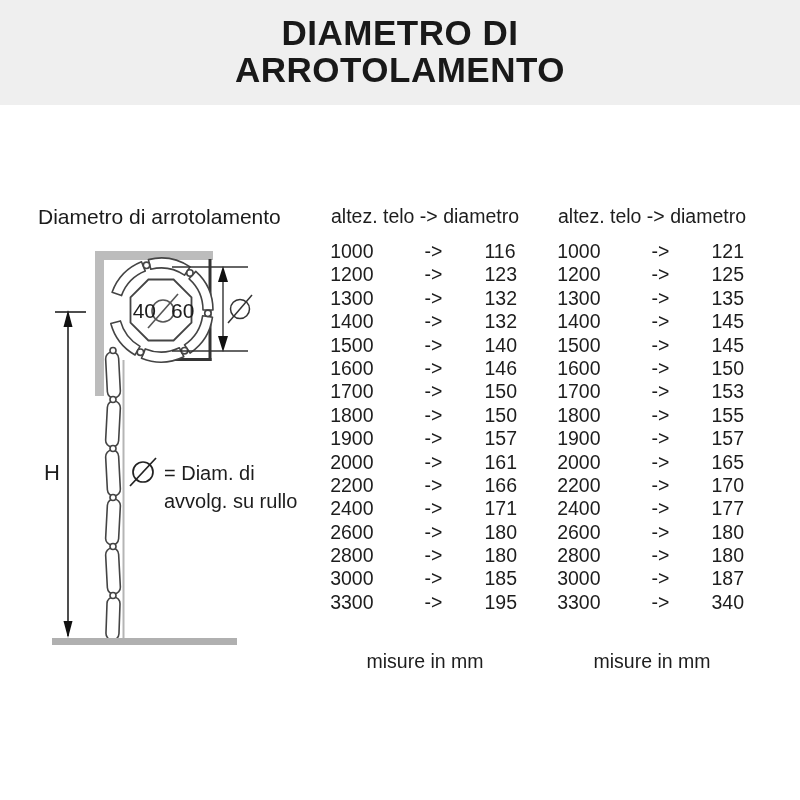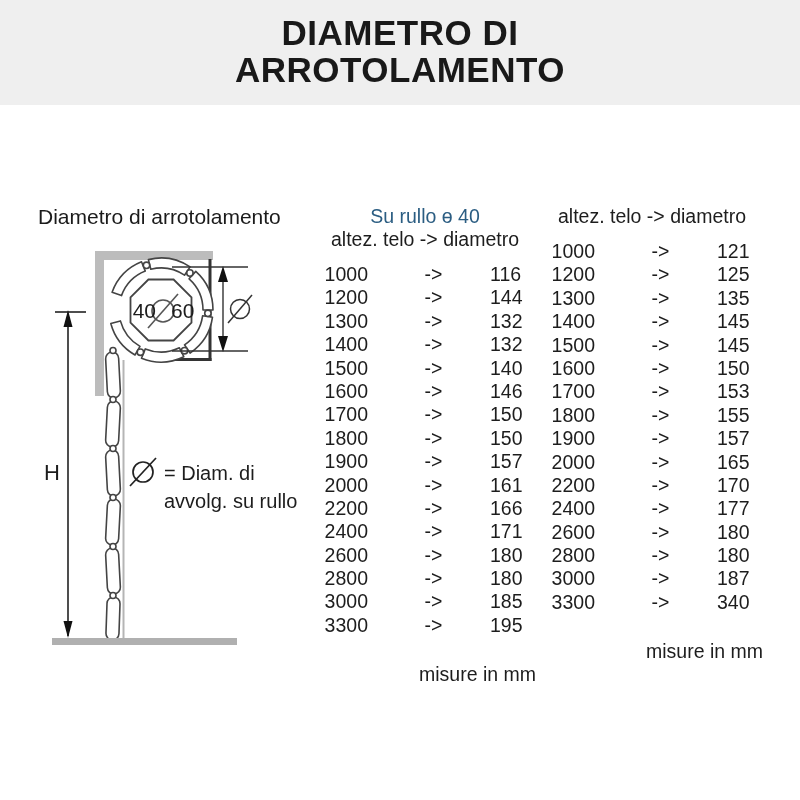--- a/index.html
+++ b/index.html
@@ -15,26 +15,26 @@
     color:#1b1b1b;white-space:nowrap;}
   .diagram-svg{position:absolute;left:30px;top:240px;}
   .diagram-svg text{font-family:"Liberation Sans","DejaVu Sans",sans-serif;fill:#1d1d1d;}
   
   .tbl{position:absolute;top:205px;width:222px;text-align:center;}
   .tbl-40{left:314px;}
   .tbl-60{left:541px;}
   .tbl-title{font-size:19.5px;line-height:23px;font-weight:500;color:#2b5d82;white-space:nowrap;}
   .tbl-sub{font-size:19.5px;line-height:23px;color:#1d1d1d;white-space:nowrap;}
   .rows{margin-top:12px;}
-  .row{display:flex;justify-content:space-between;align-items:baseline;height:23.4px;
-    font-size:19.5px;line-height:23.4px;color:#1d1d1d;}
+  .row{display:flex;justify-content:center;align-items:baseline;height:23.4px;
+    font-size:19.5px;line-height:23.4px;color:#1d1d1d;gap:42px;}
   .row .h{width:54px;text-align:right;}
   .row .ar{margin-left:9px;}
   .row .d{margin-left:0;width:46px;text-align:left;}
-  .tbl-foot{margin-top:26px;font-size:19.5px;color:#1d1d1d;text-align:right;}
+  .tbl-foot{margin-top:36px;font-size:19.5px;color:#1d1d1d;}
 </style>
 </head>
 <body>
 
 <div class="page">
 
   <header class="hdr">
     <h1><span>DIAMETRO DI ARROTOLAMENTO</span></h1>
   </header>
 
@@ -115,32 +115,31 @@
 
     <g stroke="#222" stroke-width="1.7" fill="none">
       <circle cx="113" cy="232" r="10"></circle>
       <line x1="100" y1="246" x2="126" y2="218"></line>
     </g>
     <text x="134" y="240" font-size="20">= Diam. di</text>
     <text x="134" y="268" font-size="20">avvolg. su rullo</text>
   </svg>
 
   <section class="tbl tbl-40">
-    <div class="tbl-title">Su rullo ɵ 40</div>
     <div class="tbl-sub">altez. telo -&gt; diametro</div>
     <div class="rows">
         <div class="row">
         <span class="h">1000</span>
         <span class="ar">-&gt;</span>
         <span class="d">116</span>
       </div>
         <div class="row">
         <span class="h">1200</span>
         <span class="ar">-&gt;</span>
-        <span class="d">144</span>
+        <span class="d">123</span>
       </div>
         <div class="row">
         <span class="h">1300</span>
         <span class="ar">-&gt;</span>
         <span class="d">132</span>
       </div>
         <div class="row">
         <span class="h">1400</span>
         <span class="ar">-&gt;</span>
         <span class="d">132</span>

